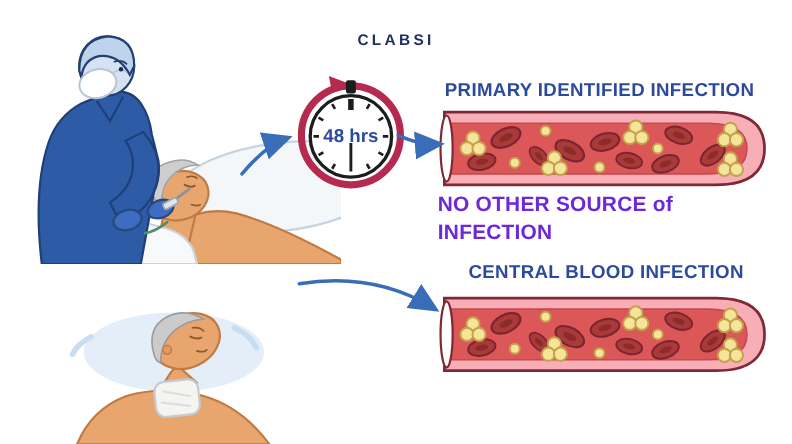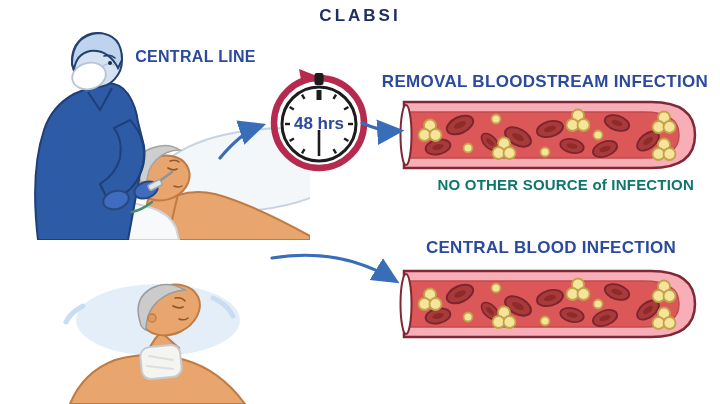--- a/index.html
+++ b/index.html
@@ -2,32 +2,32 @@
 <html><head>
 <meta charset="utf-8">
 <style>
   html,body{margin:0;padding:0;background:#ffffff;}
   .canvas{
     position:relative;width:720px;height:404px;background:#ffffff;overflow:hidden;
     font-family:"Liberation Sans","DejaVu Sans",sans-serif;
   }
   .abs{position:absolute;}
   .title{
-    width:720px;top:6px;left:0;text-align:center;
-    font-size:17px;font-weight:800;letter-spacing:3px;color:#1e2f63;
+    width:720px;top:28px;left:0;text-align:center;
+    font-size:14px;font-weight:800;letter-spacing:3px;color:#1e2f63;
   }
   .side-label{
     text-align:center;font-weight:700;font-size:16px;color:#2b4a9e;line-height:1.28;
     letter-spacing:0.3px;
   }
   .heading{
     text-align:center;font-weight:700;font-size:17px;color:#2b4a9e;letter-spacing:0.3px;
   }
   .caption{
-    text-align:right;font-weight:700;font-size:15px;color:#0f766e;line-height:1.3;
+    text-align:left;font-weight:700;font-size:19px;color:#6d28d9;line-height:1.3;
     letter-spacing:0.2px;
   }
   svg{display:block;}
 </style>
 </head>
 <body>
 
 <div class="canvas">
 
   <svg width="0" height="0" style="position:absolute" aria-hidden="true">
@@ -108,21 +108,20 @@
     <path d="M72,42 Q72,14 98,11 Q122,12 122,38 L118,46 Q108,27 90,29 Q76,32 74,48 Z" fill="#bed3ed" stroke="#23406e" stroke-width="2"></path>
 
     <ellipse cx="89" cy="54" rx="17" ry="13" transform="rotate(-14 89 54)" fill="#ffffff" stroke="#b6c4d4" stroke-width="1.8"></ellipse>
     <path d="M103,44 Q111,39 115,44" fill="none" stroke="#b6c4d4" stroke-width="1.5"></path>
 
     <circle cx="110" cy="41" r="2" fill="#1a2b4a"></circle>
     <path d="M104,34 q7,-2 11,2" fill="none" stroke="#23406e" stroke-width="1.6" stroke-linecap="round"></path>
   </svg>
 
   <div class="abs side-label" style="left:108px;top:47px;width:175px">
-    <div>CENTRAL LINE</div>
   </div>
 
   <svg class="abs" style="left:265px;top:66px" width="108" height="108" viewBox="0 0 108 108">
     <circle cx="54" cy="57" r="45" fill="none" stroke="#b52a4e" stroke-width="6.5"></circle>
     <polygon points="34,3 52,10 37,19" fill="#b52a4e"></polygon>
     <rect x="49.5" y="7" width="9" height="12" rx="2" fill="#1c1c1c"></rect>
     <circle cx="54" cy="58" r="37" fill="#ffffff" stroke="#1c1c1c" stroke-width="3"></circle>
     <rect x="51.5" y="24" width="5" height="10" fill="#1c1c1c"></rect>
     <line x1="68.5" y1="32.9" x2="71" y2="28.6" stroke="#1c1c1c" stroke-width="2.4"></line>
     <line x1="79.1" y1="43.5" x2="83.4" y2="41" stroke="#1c1c1c" stroke-width="2.4"></line>
@@ -131,21 +130,21 @@
     <line x1="68.5" y1="83.1" x2="71" y2="87.4" stroke="#1c1c1c" stroke-width="2.4"></line>
     <line x1="54" y1="64" x2="54" y2="90" stroke="#1c1c1c" stroke-width="2.6"></line>
     <line x1="39.5" y1="83.1" x2="37" y2="87.4" stroke="#1c1c1c" stroke-width="2.4"></line>
     <line x1="28.9" y1="72.5" x2="24.6" y2="75" stroke="#1c1c1c" stroke-width="2.4"></line>
     <line x1="25" y1="58" x2="20" y2="58" stroke="#1c1c1c" stroke-width="2.4"></line>
     <line x1="28.9" y1="43.5" x2="24.6" y2="41" stroke="#1c1c1c" stroke-width="2.4"></line>
     <line x1="39.5" y1="32.9" x2="37" y2="28.6" stroke="#1c1c1c" stroke-width="2.4"></line>
     <text x="54" y="63" text-anchor="middle" font-size="17" font-weight="bold" fill="#2b4a9e" font-family="Liberation Sans, sans-serif">48 hrs</text>
   </svg>
 
-  <div class="abs heading" style="left:380px;top:72px;width:330px">REMOVAL BLOODSTREAM INFECTION</div>
+  <div class="abs heading" style="left:380px;top:72px;width:330px">PRIMARY IDENTIFIED INFECTION</div>
 
   <svg class="abs" style="left:398px;top:99px" width="300" height="72" viewBox="0 0 300 72">
     <use href="#vessel"></use>
   </svg>
 
   <div class="abs caption" style="left:398px;top:175px;width:296px">
     <div>NO OTHER SOURCE of INFECTION</div>
   </div>
 
 

